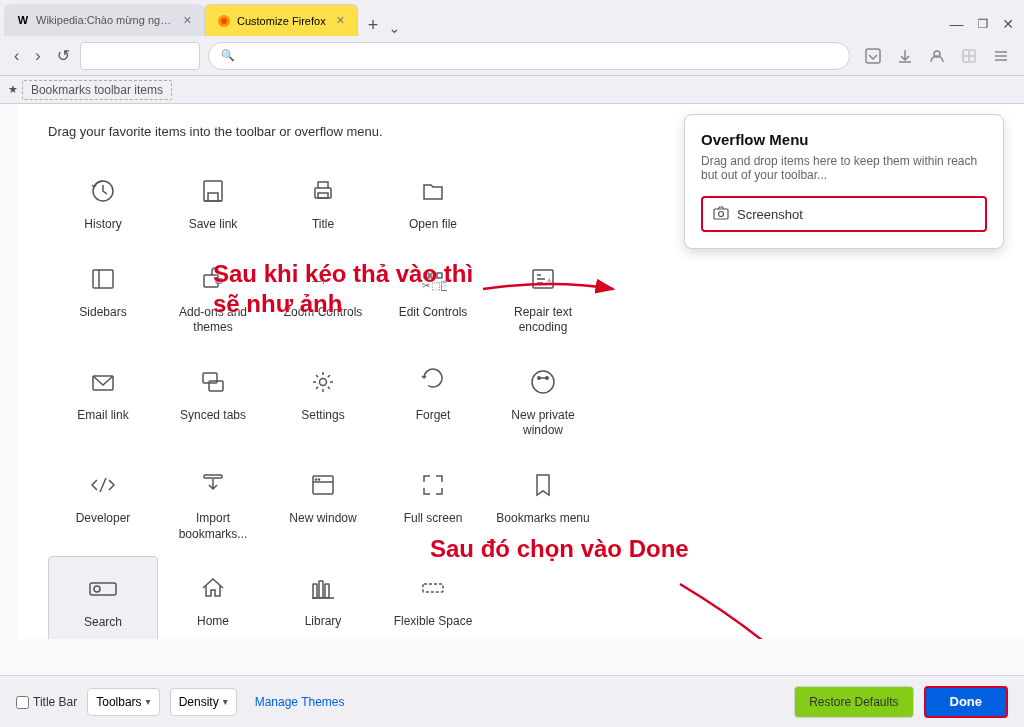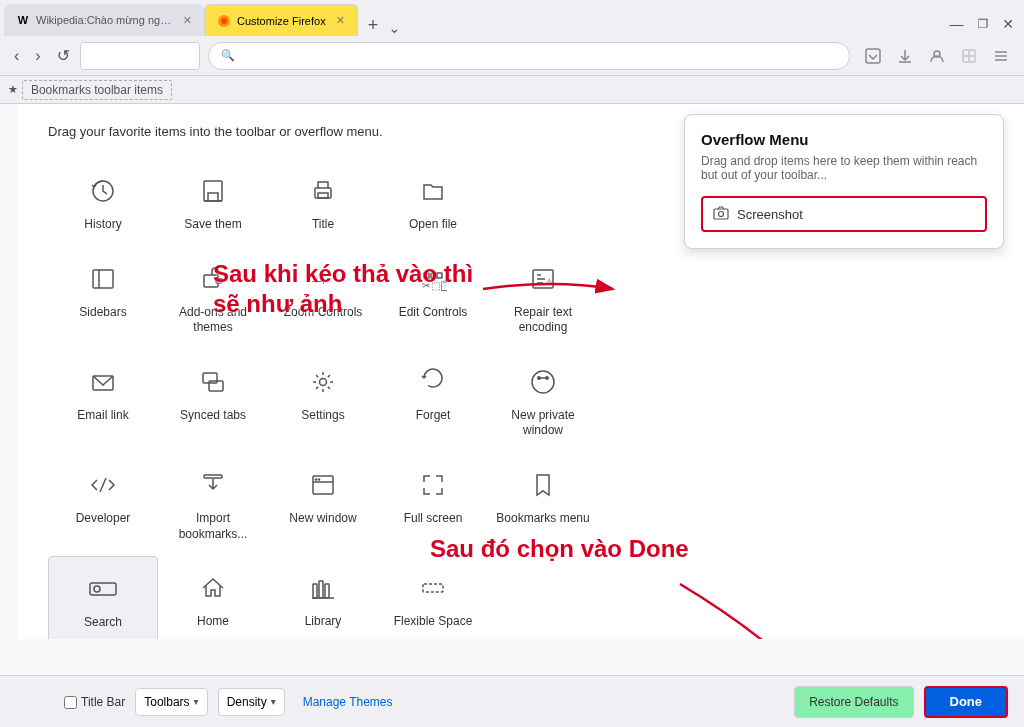--- a/index.html
+++ b/index.html
@@ -38,27 +38,27 @@
     
     .overflow-panel { position: absolute; right: 20px; top: 10px; width: 320px; background: #fff; border: 1px solid #cfcfd8; border-radius: 8px; box-shadow: 0 4px 12px rgba(0,0,0,0.15); padding: 16px; z-index: 10; }
     .overflow-title { font-size: 15px; font-weight: 600; color: #111; margin-bottom: 6px; }
     .overflow-desc { font-size: 12px; color: #666; margin-bottom: 14px; }
     .overflow-item { display: flex; align-items: center; padding: 8px 10px; border: 2px solid #d70022; border-radius: 4px; gap: 8px; cursor: pointer; }
     .overflow-item-icon { color: #555; font-size: 14px; }
     .overflow-item-label { font-size: 13px; color: #333; }
 
     
     .bottom-bar { position: absolute; bottom: 0; left: 0; right: 0; height: 52px; background: #f0f0f4; border-top: 1px solid #cfcfd8; display: flex; align-items: center; padding: 0 16px; gap: 10px; }
-    .bottom-checkbox { display: flex; align-items: flex-end; gap: 4px; font-size: 12px; color: #333; margin-left: 48px; }
+    .bottom-checkbox { display: flex; align-items: flex-end; gap: 4px; font-size: 12px; color: #333; }
     .bottom-checkbox input { width: 13px; height: 13px; }
     .bottom-dropdown { height: 28px; border: 1px solid #cfcfd8; border-radius: 4px; background: #fff; padding: 0 8px; font-size: 12px; display: flex; align-items: center; gap: 4px; cursor: pointer; }
     .bottom-dropdown-arrow { font-size: 10px; color: #555; }
     .bottom-link { color: #0060df; text-decoration: none; font-size: 12px; margin-left: 8px; cursor: pointer; }
     .spacer { flex: 1; }
-    .btn-restore { height: 32px; border: 1px solid #cfcfd8; border-radius: 4px; background: #86efac; padding: 0 14px; font-size: 12px; cursor: pointer; color: #333; }
+    .btn-restore { height: 32px; border: 1px solid #cfcfd8; border-radius: 4px; background: #84cc16; padding: 0 14px; font-size: 12px; cursor: pointer; color: #333; }
     .btn-done { height: 32px; border: 2px solid #d70022; border-radius: 4px; background: #0060df; padding: 0 24px; font-size: 13px; font-weight: 600; cursor: pointer; color: #fff; }
 
     
     svg { display: block; }
   </style>
 </head>
 <body>
 
 <div class="tab-bar">
   <div class="tab inactive">
@@ -153,21 +153,21 @@
     </div>
 
     <div class="grid-item">
       <div class="item-icon">
         <svg width="28" height="28" viewBox="0 0 28 28">
             <rect x="5" y="4" width="18" height="20" rx="1" fill="none" stroke="#555" stroke-width="1.5"></rect>
             <line x1="5" y1="24" x2="23" y2="24" stroke="#555" stroke-width="1.5"></line>
             <path d="M9 24 v-8 h10 v8" stroke="#555" stroke-width="1.5" fill="none"></path>
           </svg>
       </div>
-      <span class="item-label">Save them</span>
+      <span class="item-label">Save link</span>
     </div>
 
     <div class="grid-item">
       <div class="item-icon">
         <svg width="28" height="28" viewBox="0 0 28 28">
             <rect x="6" y="11" width="16" height="10" rx="1" fill="none" stroke="#555" stroke-width="1.5"></rect>
             <path d="M9 11V5h10v6" stroke="#555" stroke-width="1.5" fill="none"></path>
             <rect x="9" y="16" width="10" height="5" fill="none" stroke="#555" stroke-width="1.5"></rect>
           </svg>
       </div>

